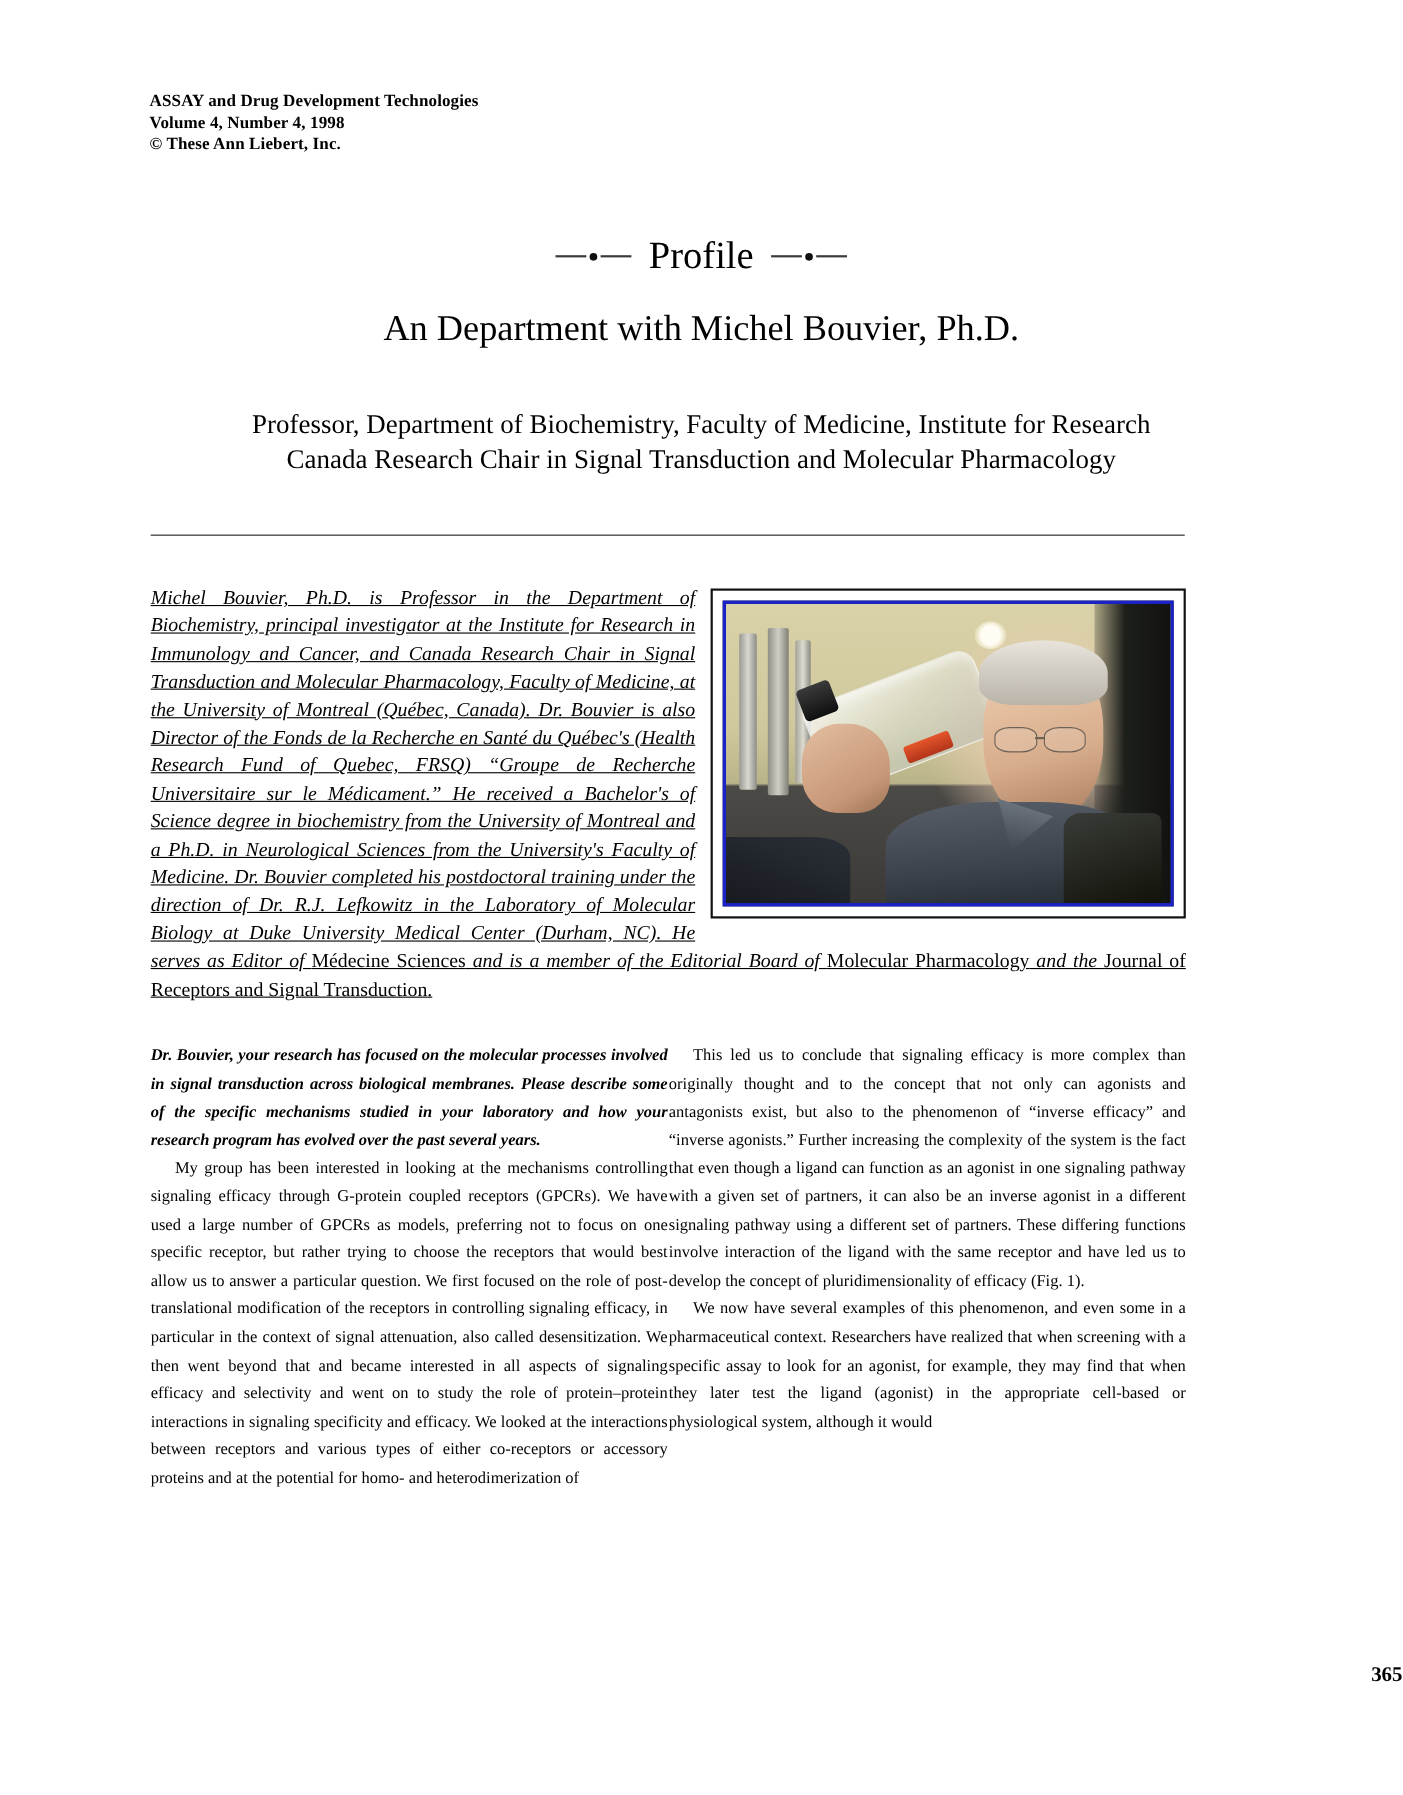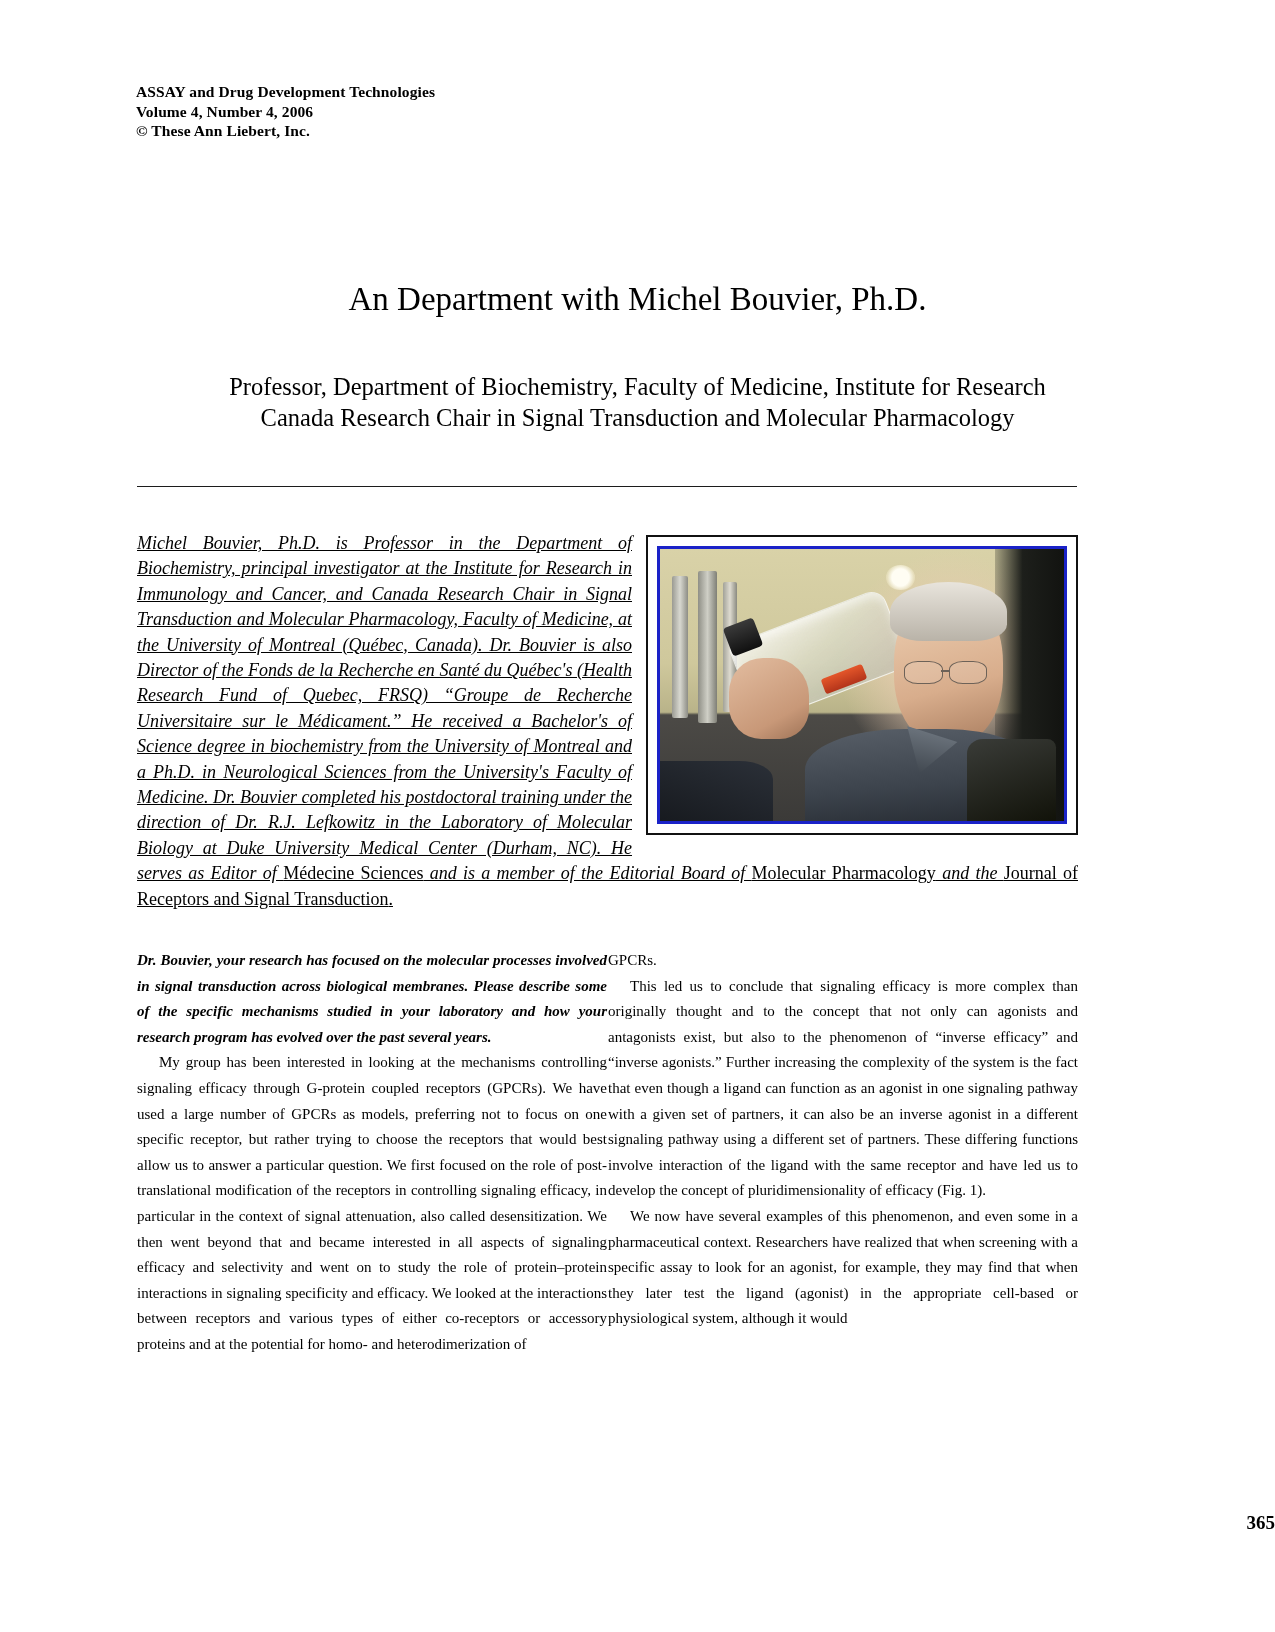--- a/index.html
+++ b/index.html
@@ -317,24 +317,37 @@
     font-size: 19px;
   }
 </style>
 </head>
 <body>
 
 <div class="page">
 
   <div class="masthead">
     <div>ASSAY and Drug Development Technologies</div>
-    <div>Volume 4, Number 4, 2006</div>
+    <div>Volume 4, Number 4, 1998</div>
     <div>© These Ann Liebert, Inc.</div>
   </div>
 
+  <div class="profile-rule">
+    <span class="orn">
+      <span class="dash"></span>
+      <span class="dot"></span>
+      <span class="dash"></span>
+    </span>
+    <span class="profile-word">Profile</span>
+    <span class="orn">
+      <span class="dash"></span>
+      <span class="dot"></span>
+      <span class="dash"></span>
+    </span>
+  </div>
 
   <div class="main-title">An Department with Michel Bouvier, Ph.D.</div>
 
   <div class="subtitle">
     <div>Professor, Department of Biochemistry, Faculty of Medicine, Institute for Research</div>
     <div>Canada Research Chair in Signal Transduction and Molecular Pharmacology</div>
   </div>
 
   <div class="hrule"></div>
 
@@ -366,20 +379,19 @@
     </div>
     <span>Michel Bouvier, Ph.D. is Professor in the Department of Biochemistry, principal investigator at the Institute for Research in Immunology and Cancer, and Canada Research Chair in Signal Transduction and Molecular Pharmacology, Faculty of Medicine, at the University of Montreal (Québec, Canada). Dr. Bouvier is also Director of the Fonds de la Recherche en Santé du Québec's (Health Research Fund of Quebec, FRSQ) “Groupe de Recherche Universitaire sur le Médicament.” He received a Bachelor's of Science degree in biochemistry from the University of Montreal and a Ph.D. in Neurological Sciences from the University's Faculty of Medicine. Dr. Bouvier completed his postdoctoral training under the direction of Dr. R.J. Lefkowitz in the Laboratory of Molecular Biology at Duke University Medical Center (Durham, NC). He serves as Editor of </span><span class="roman">Médecine Sciences</span><span> and is a member of the Editorial Board of </span><span class="roman">Molecular Pharmacology</span><span> and the </span><span class="roman">Journal of Receptors and Signal Transduction</span><span class="roman">.</span>
   </div>
 
   <div class="col col-left">
     <p class="q">Dr. Bouvier, your research has focused on the molecular processes involved in signal transduction across biological membranes. Please describe some of the specific mechanisms studied in your laboratory and how your research program has evolved over the past several years.</p>
     <p class="indent">My group has been interested in looking at the mechanisms controlling signaling efficacy through G-protein coupled receptors (GPCRs). We have used a large number of GPCRs as models, preferring not to focus on one specific receptor, but rather trying to choose the receptors that would best allow us to answer a particular question. We first focused on the role of post-translational modification of the receptors in controlling signaling efficacy, in particular in the context of signal attenuation, also called desensitization. We then went beyond that and became interested in all aspects of signaling efficacy and selectivity and went on to study the role of protein–protein interactions in signaling specificity and efficacy. We looked at the interactions between receptors and various types of either co-receptors or accessory proteins and at the potential for homo- and heterodimerization of</p>
   </div>
 
   <div class="col col-right">
-    <p>GPCRs.</p>
       <p class="indent">This led us to conclude that signaling efficacy is more complex than originally thought and to the concept that not only can agonists and antagonists exist, but also to the phenomenon of “inverse efficacy” and “inverse agonists.” Further increasing the complexity of the system is the fact that even though a ligand can function as an agonist in one signaling pathway with a given set of partners, it can also be an inverse agonist in a different signaling pathway using a different set of partners. These differing functions involve interaction of the ligand with the same receptor and have led us to develop the concept of pluridimensionality of efficacy (Fig. 1).</p>
     <p class="indent">We now have several examples of this phenomenon, and even some in a pharmaceutical context. Researchers have realized that when screening with a specific assay to look for an agonist, for example, they may find that when they later test the ligand (agonist) in the appropriate cell-based or physiological system, although it would</p>
   </div>
 
   <div class="pageno">365</div>
 
 </div>
 
 </body></html>

